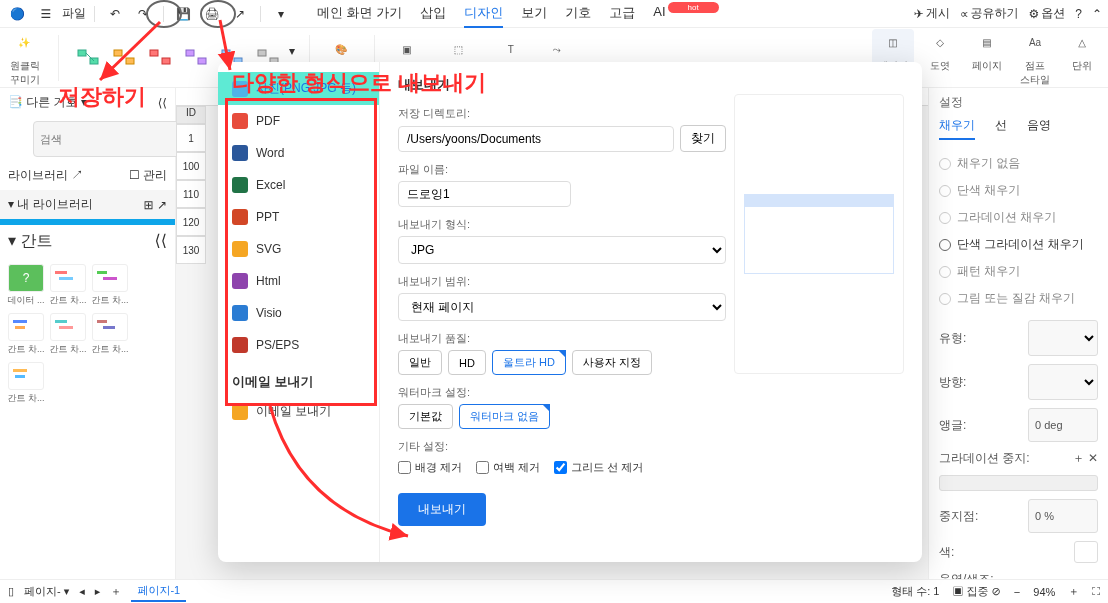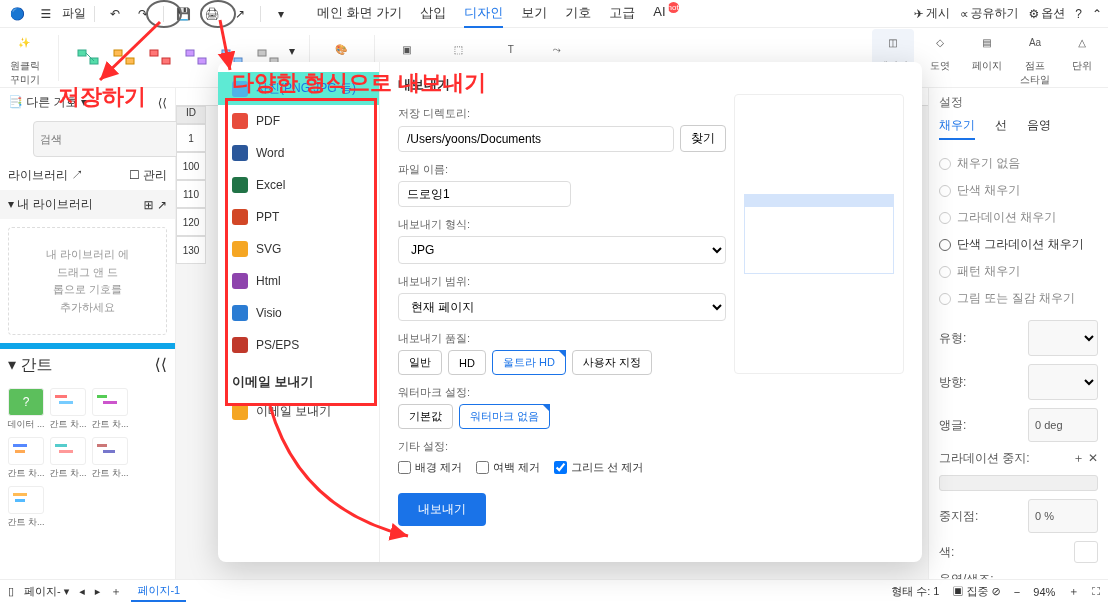--- a/index.html
+++ b/index.html
@@ -5,21 +5,21 @@
     * { margin: 0; padding: 0; box-sizing: border-box; font-family: -apple-system, "Malgun Gothic", sans-serif; }
     body { width: 1108px; height: 603px; overflow: hidden; background: #fff; font-size: 12px; color: #333; position: relative; }
 
     
     .topbar { height: 28px; display: flex; align-items: center; border-bottom: 1px solid #eee; padding: 0 6px; gap: 4px; }
     .topbar .icon-btn { width: 24px; height: 24px; display: flex; align-items: center; justify-content: center; border-radius: 4px; cursor: pointer; }
     .topbar .sep { width: 1px; height: 16px; background: #e0e0e0; margin: 0 4px; }
     .top-tabs { display: flex; gap: 18px; margin-left: 20px; font-size: 13px; }
     .top-tab { cursor: pointer; padding: 4px 0; }
     .top-tab.active { color: #1a73e8; border-bottom: 2px solid #1a73e8; }
-    .hot-badge { background: #ff4d4f; color: #fff; font-size: 8px; padding: 1px 0; border-radius: 6px; margin-left: 2px; position: relative; top: -6px; }
+    .hot-badge { background: #ff4d4f; color: #fff; font-size: 8px; padding: 1px 20px; border-radius: 6px; margin-left: 2px; position: relative; top: -6px; }
     .topbar-right { margin-left: auto; display: flex; align-items: center; gap: 10px; font-size: 12px; }
     .topbar-right span { cursor: pointer; display: flex; align-items: center; gap: 2px; }
 
     
     .ribbon { height: 60px; display: flex; align-items: center; border-bottom: 1px solid #eee; padding: 0 6px; gap: 8px; background: #fff; }
     .ribbon-group { display: flex; flex-direction: column; align-items: center; gap: 2px; font-size: 10px; color: #555; padding: 0 4px; }
     .ribbon-icon { width: 28px; height: 28px; display: flex; align-items: center; justify-content: center; }
     .ribbon-sep { width: 1px; height: 46px; background: #eee; margin: 0 6px; }
     .ribbon-sample-row { display: flex; gap: 4px; }
     .ribbon-sample { width: 32px; height: 28px; display: flex; align-items: center; justify-content: center; border: 1px solid transparent; }
@@ -239,24 +239,20 @@
       <button>검색</button>
     </div>
     <div class="lp-section">
       <span><span>라이브러리</span> ↗</span>
       <span>☐ <span>관리</span></span>
     </div>
     <div class="lp-section" style="background:#f5f5f5;">
       <span>▾ <span>내 라이브러리</span></span>
       <span>⊞ ↗</span>
     </div>
-    <div class="lp-empty" style="white-space:pre-line;">내 라이브러리 에
-드래그 앤 드
-롭으로 기호를
-추가하세요</div>
     <div class="gantt-section">
       <span>▾ <span>간트</span></span>
       <span>⟨⟨</span>
     </div>
     <div class="gantt-thumbs">
       <div class="gantt-thumb">
           <div class="gantt-thumb-img" style="background:#5cbf5c;color:#fff;">?</div>
           <div class="gantt-thumb-label">데이터 ...</div>
         </div>
       <div class="gantt-thumb">

